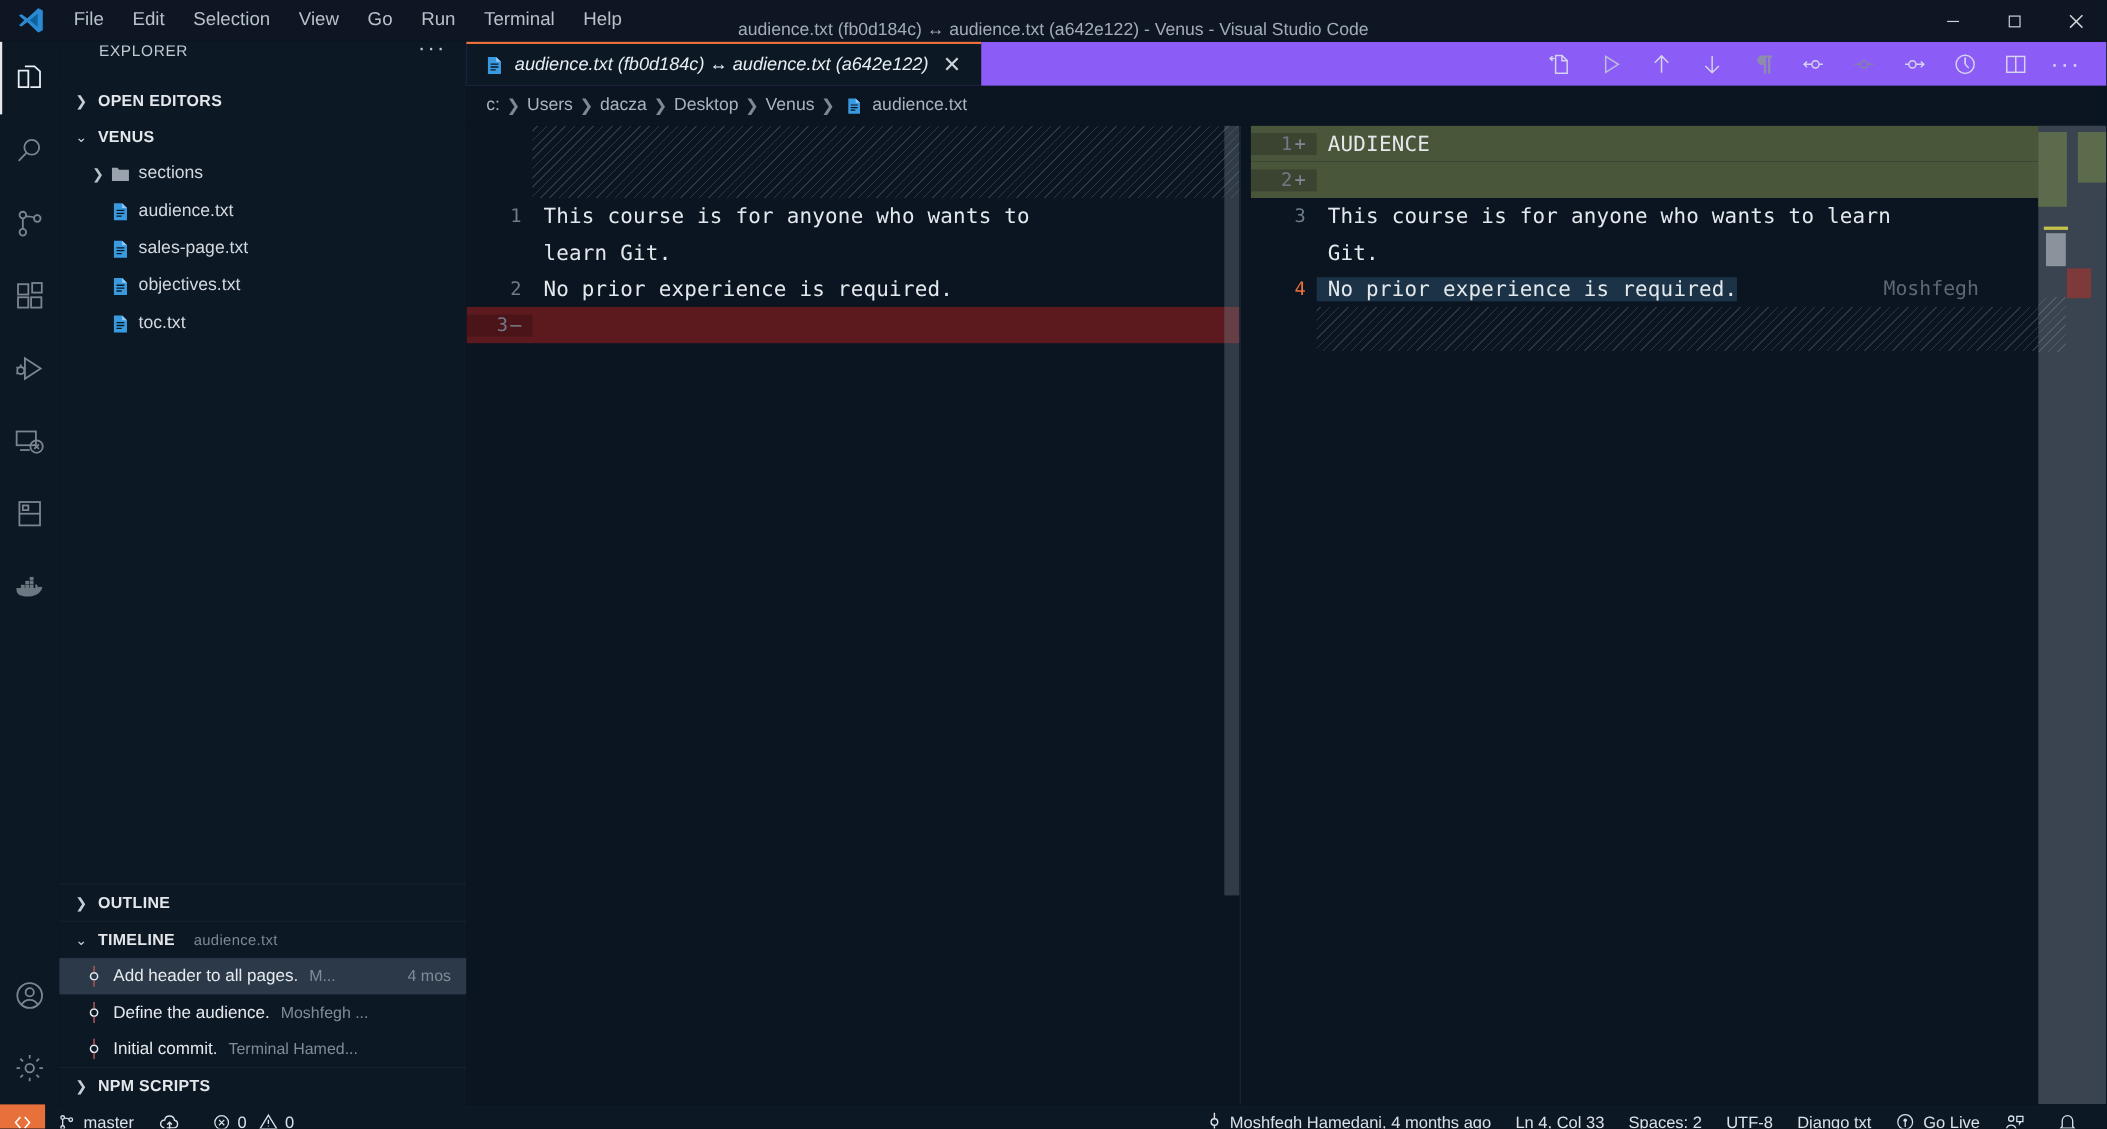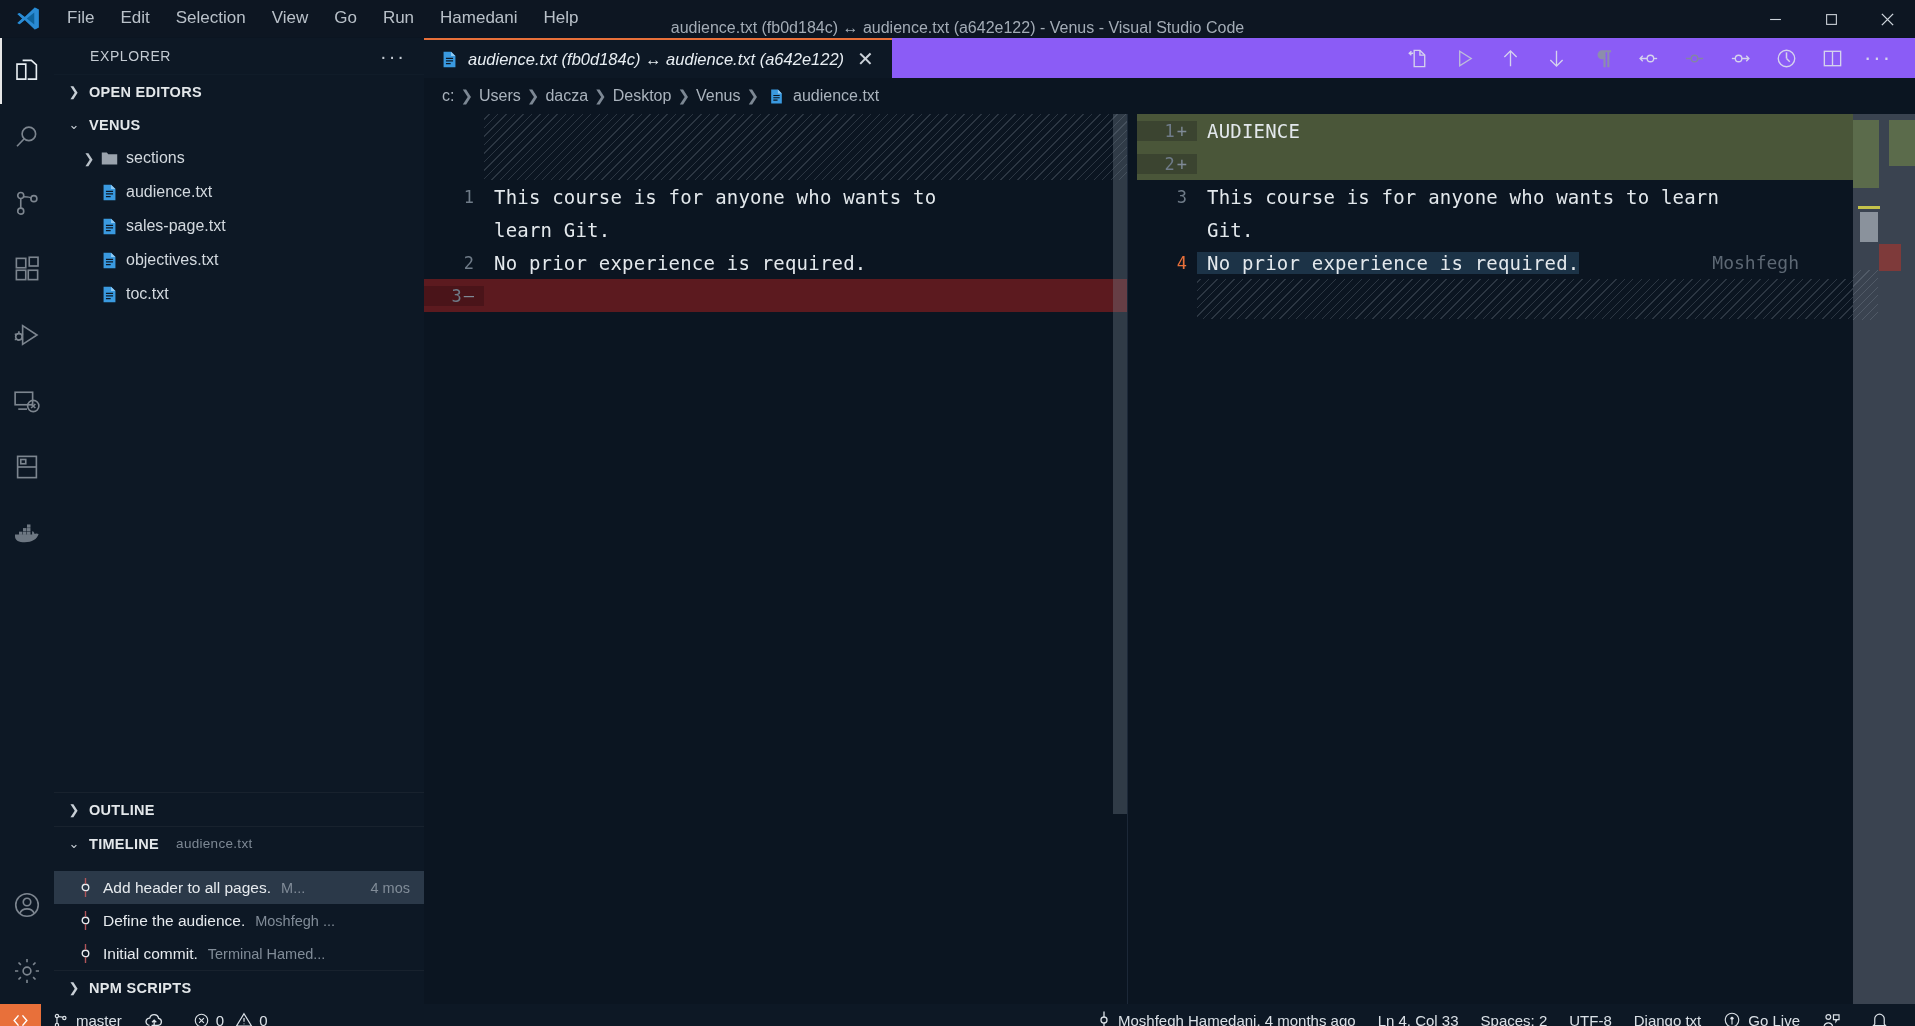--- a/index.html
+++ b/index.html
@@ -45,21 +45,21 @@
     content:""; position:absolute; left:0; top:0; bottom:0; width:2px; background:#e7e7e7;
   }
   #activity-bottom{ margin-top:auto; display:flex; flex-direction:column; }
 
   
   #sidebar{
     width:370px; flex:0 0 370px; background:#0d1825;
     display:flex; flex-direction:column; position:relative;
   }
   #sidebar-title{
-    height:36px; display:flex; align-items:center; justify-content:space-between;
+    height:36px; display:flex; align-items:flex-start; justify-content:space-between;
     padding:0 18px 0 36px; font-size:14px; letter-spacing:.6px; color:#c3cad2;
   }
   #sidebar-more{ font-size:20px; letter-spacing:2px; color:#c3cad2; cursor:pointer; line-height:12px; }
   .section-header{
     height:33px; display:flex; align-items:center; gap:7px; padding-left:12px;
     font-size:14.5px; font-weight:bold; color:#e3e7ea; cursor:pointer; letter-spacing:.3px;
   }
   .section-header .twisty{ width:16px; text-align:center; font-size:13px; color:#c8cfd6; font-weight:normal; }
   .section-sub{ font-size:13.5px; font-weight:normal; color:#7d8894; margin-left:10px; }
   .tree-row{
@@ -70,21 +70,21 @@
   .tree-row .ficon{ width:26px; display:flex; align-items:center; }
   #explorer-body{ display:flex; flex-direction:column; flex:1 1 auto; min-height:0; }
   #open-editors-sec{ border-top:1px solid #101c29; }
   #venus-tree{ flex:1 1 auto; overflow:hidden; }
   #outline-sec{ border-top:1px solid #18222e; }
   #timeline-sec{ border-top:1px solid #18222e; }
   .tl-row{
     height:33px; display:flex; align-items:center; gap:10px; padding-left:24px;
     font-size:15.5px; cursor:pointer; white-space:nowrap; overflow:hidden;
   }
-  .tl-row.selected{ background:#2b3949;margin-top:11px; }
+  .tl-row.selected{ background:#2b3949; }
   .tl-msg{ color:#e6eaee; }
   .tl-meta{ color:#818c98; font-size:14.5px; }
   .tl-when{ color:#818c98; font-size:14.5px; margin-left:auto; padding-right:14px;text-align:right; }
   #npm-sec{ border-top:1px solid #18222e; margin-top:auto; }
 
   
   #editor-area{ flex:1 1 auto; display:flex; flex-direction:column; min-width:0; background:#0b1521; }
   #tabsbar{ height:40px; background:#8b5cf6; display:flex; align-items:stretch; }
   #tab{
     display:flex; align-items:center; gap:9px; padding:0 14px 0 16px;
@@ -174,21 +174,21 @@
     </svg>
   </div>
 
   <div id="menubar">
     <div class="menu-item">File</div>
     <div class="menu-item">Edit</div>
     <div class="menu-item">Selection</div>
     <div class="menu-item">View</div>
     <div class="menu-item">Go</div>
     <div class="menu-item">Run</div>
-    <div class="menu-item">Hamedani</div>
+    <div class="menu-item">Terminal</div>
     <div class="menu-item">Help</div>
   </div>
 
   <div id="window-title">audience.txt (fb0d184c) ↔ audience.txt (a642e122) - Venus - Visual Studio Code</div>
 
   <div id="window-controls">
     <div class="wc">
       <svg width="13" height="13" viewBox="0 0 12 12">
           <rect x="1" y="5.5" width="10" height="1" fill="#ccd3da"></rect>
         </svg>

